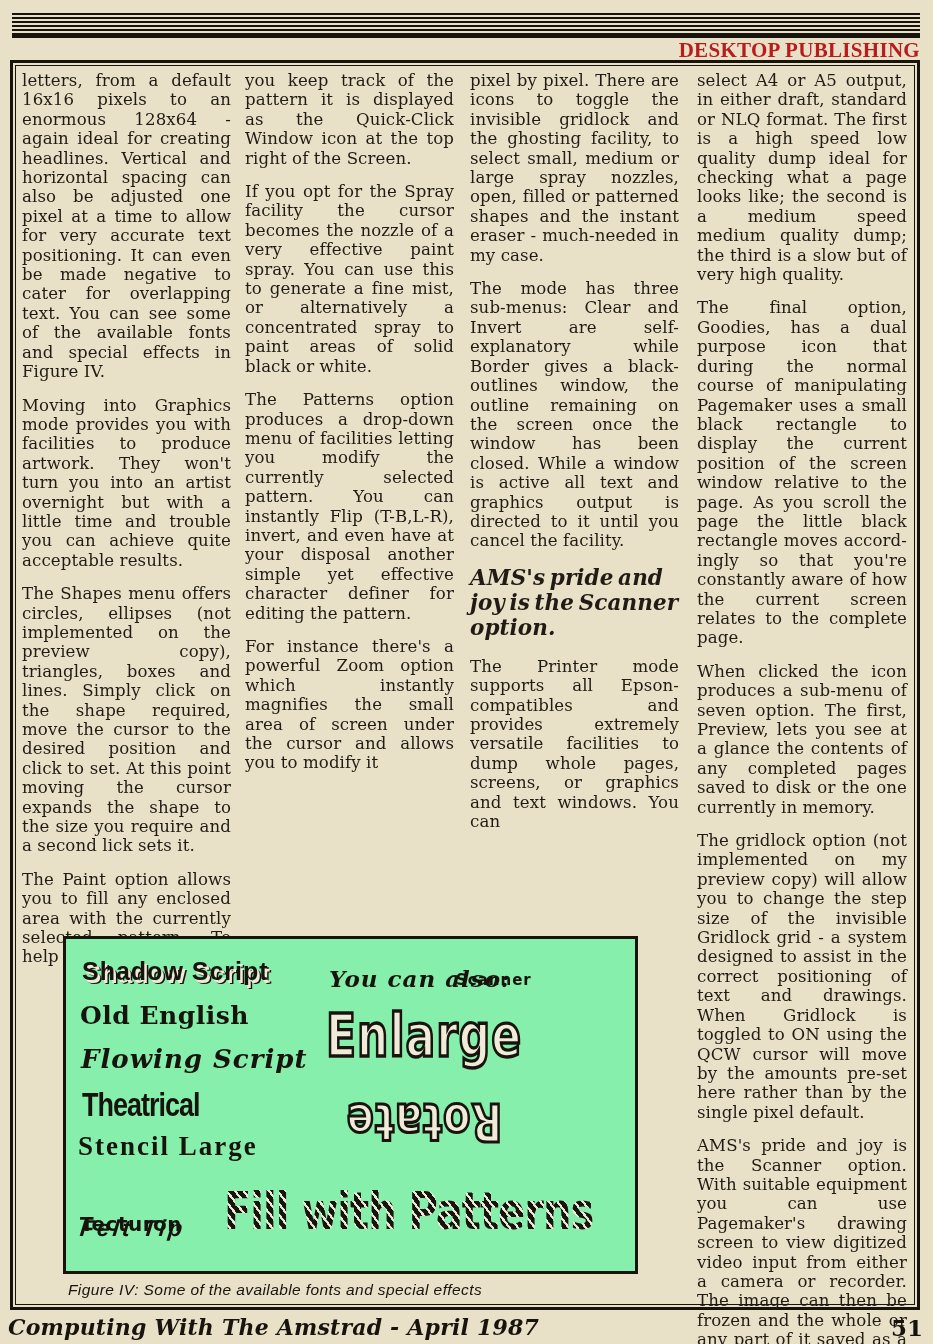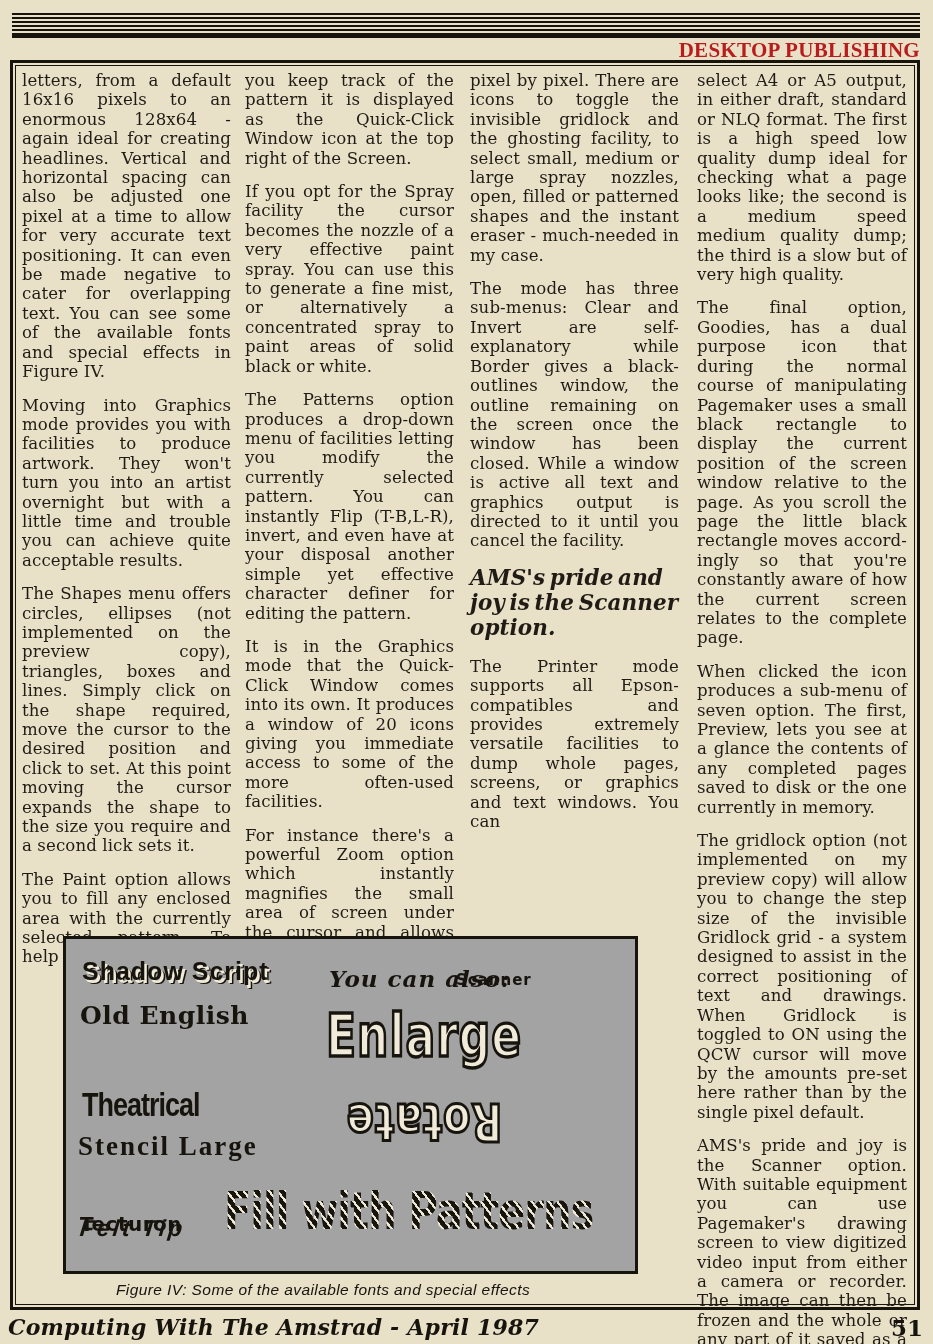--- a/index.html
+++ b/index.html
@@ -33,21 +33,21 @@
   }
   .col p { margin:0 0 14px 0; }
   .col p:last-child { margin-bottom:0; }
   .pull-quote {
     font-weight:700; font-style:italic; font-size:21.5px; line-height:1.18;
     text-align:left; word-spacing:-3px; margin:4px 0 16px 0;
   }
   
   .figure-box {
     position:absolute; left:63px; top:936px; width:575px; height:338px;
-    background:#a3a3a3; border:3px solid #17140e;
+    background:#86efac; border:3px solid #17140e;
   }
   .fs { position:absolute; white-space:nowrap; color:#17140e; }
   .fs-shadow   { left:16px; top:18px;  font-family:"Liberation Sans",sans-serif; font-weight:800; font-size:25px; letter-spacing:1px;
                  text-shadow:2.5px 2.5px 0 #f0ead9, 4px 4px 0 #17140e; }
   .fs-oldeng   { left:14px; top:62px;  font-family:"DejaVu Serif",serif; font-weight:700; font-size:25px; letter-spacing:0.5px; }
   .fs-flowing  { left:15px; top:105px; font-family:"DejaVu Serif",serif; font-style:italic; font-weight:700; font-size:26px; letter-spacing:1px; }
   .fs-theatre  { left:16px; top:148px; font-family:"Liberation Sans",sans-serif; font-weight:800; font-size:27px; letter-spacing:-1px;
                  transform:scaleY(1.2); transform-origin:left top; }
   .fs-stencil  { left:12px; top:192px; font-family:"Liberation Serif",serif; font-weight:700; font-size:27px; letter-spacing:2px; }
   .fs-tecturon { left:14px; top:240px; font-family:"DejaVu Sans",sans-serif; font-weight:800; font-size:20px; letter-spacing:0.5px;margin-top:33px; }
@@ -66,21 +66,21 @@
                  font-family:"DejaVu Sans",sans-serif; font-weight:800; color:#17140e; }
   @supports (-webkit-background-clip: text) {
     .fs-fill {
       background:repeating-linear-gradient(45deg,#17140e 0 4px,#f0ead9 4px 6px);
       -webkit-background-clip:text; background-clip:text; color:transparent;
     }
   }
   .figure-caption {
     position:absolute; left:68px; top:1281px;
     font-family:"Liberation Sans",sans-serif; font-style:italic;
-    font-size:15.5px; letter-spacing:0.4px; color:#17140e;margin-left:48px;
+    font-size:15.5px; letter-spacing:0.4px; color:#17140e;
   }
   
   .footer-title {
     position:absolute; left:8px; top:1314px;
     font-family:"DejaVu Serif",serif; font-weight:700; font-style:italic;
     font-size:22px; letter-spacing:0.2px; color:#17140e;text-align:right;
   }
   .page-number {
     position:absolute; right:10px; top:1314px;
     font-family:"DejaVu Serif",serif; font-weight:700; font-size:23px; color:#17140e;
@@ -107,21 +107,20 @@
   <p>letters, from a default 16x16 pixels to an enormous 128x64 - again ideal for creating headlines. Vertical and horizontal spacing can also be adjusted one pixel at a time to allow for very accurate text positioning. It can even be made negative to cater for overlapping text. You can see some of the available fonts and special effects in Figure IV.</p>
   <p>Moving into Graphics mode provides you with facilities to produce artwork. They won't turn you into an artist overnight but with a little time and trouble you can achieve quite acceptable results.</p>
   <p>The Shapes menu offers circles, ellipses (not implemented on the preview copy), triangles, boxes and lines. Simply click on the shape required, move the cursor to the desired position and click to set. At this point moving the cursor expands the shape to the size you require and a second lick sets it.</p>
   <p>The Paint option allows you to fill any enclosed area with the currently selected pattern. To help</p>
 </div>
 
 <div class="col" style="left:245px;">
   <p>you keep track of the pattern it is displayed as the Quick-Click Window icon at the top right of the Screen.</p>
   <p>If you opt for the Spray facility the cursor becomes the nozzle of a very effective paint spray. You can use this to generate a fine mist, or alternatively a concentrated spray to paint areas of solid black or white.</p>
   <p>The Patterns option produces a drop-down menu of facilities letting you modify the currently selected pattern. You can instantly Flip (T-B,L-R), invert, and even have at your disposal another simple yet effective character definer for editing the pattern.</p>
-  <p>It is in the Graphics mode that the Quick-Click Window comes into its own. It produces a window of 20 icons giving you immediate access to some of the more often-used facilities.</p>
   <p>For instance there's a powerful Zoom option which instantly magnifies the small area of screen under the cursor and allows you to modify it</p>
 </div>
 
 <div class="col" style="left:470px;">
   <p>pixel by pixel. There are icons to toggle the invisible gridlock and the ghosting facility, to select small, medium or large spray nozzles, open, filled or patterned shapes and the instant eraser - much-needed in my case.</p>
   <p>The mode has three sub-menus: Clear and Invert are self-explanatory while Border gives a black-outlines window, the outline remaining on the screen once the window has been closed. While a window is active all text and graphics output is directed to it until you cancel the facility.</p>
   <div class="pull-quote">AMS's pride and joy is the Scanner option.</div>
   <p>The Printer mode supports all Epson-compatibles and provides extremely versatile facilities to dump whole pages, screens, or graphics and text windows. You can</p>
 </div>
 
@@ -129,20 +128,21 @@
   <p>select A4 or A5 output, in either draft, standard or NLQ format. The first is a high speed low quality dump ideal for checking what a page looks like; the second is a medium speed medium quality dump; the third is a slow but of very high quality.</p>
   <p>The final option, Goodies, has a dual purpose icon that during the normal course of manipulating Pagemaker uses a small black rectangle to display the current position of the screen window relative to the page. As you scroll the page the little black rectangle moves accord-ingly so that you're constantly aware of how the current screen relates to the complete page.</p>
   <p>When clicked the icon produces a sub-menu of seven option. The first, Preview, lets you see at a glance the contents of any completed pages saved to disk or the one currently in memory.</p>
   <p>The gridlock option (not implemented on my preview copy) will allow you to change the step size of the invisible Gridlock grid - a system designed to assist in the correct positioning of text and drawings. When Gridlock is toggled to ON using the QCW cursor will move by the amounts pre-set here rather than by the single pixel default.</p>
   <p>AMS's pride and joy is the Scanner option. With suitable equipment you can use Pagemaker's drawing screen to view digitized video input from either a camera or recorder. The image can then be frozen and the whole or any part of it saved as a cutout for illustrative purposes.</p>
 </div>
 
 <div class="figure-box">
   <div class="fs fs-shadow">Shadow Script</div>
   <div class="fs fs-oldeng">Old English</div>
+  <div class="fs fs-flowing">Flowing Script</div>
   <div class="fs fs-theatre">Theatrical</div>
   <div class="fs fs-stencil">Stencil Large</div>
   <div class="fs fs-tecturon">Tecturon</div>
   <div class="fs fs-felt">Felt Tip</div>
 
   <div class="fs fs-youcan">You can also:</div>
   <div class="fs fs-reduce">Scanner</div>
   <div class="fs fs-enlarge bitmap">Enlarge</div>
   <div class="fs fs-rotate bitmap">Rotate</div>
   <div class="fs fs-fill">Fill with Patterns</div>

